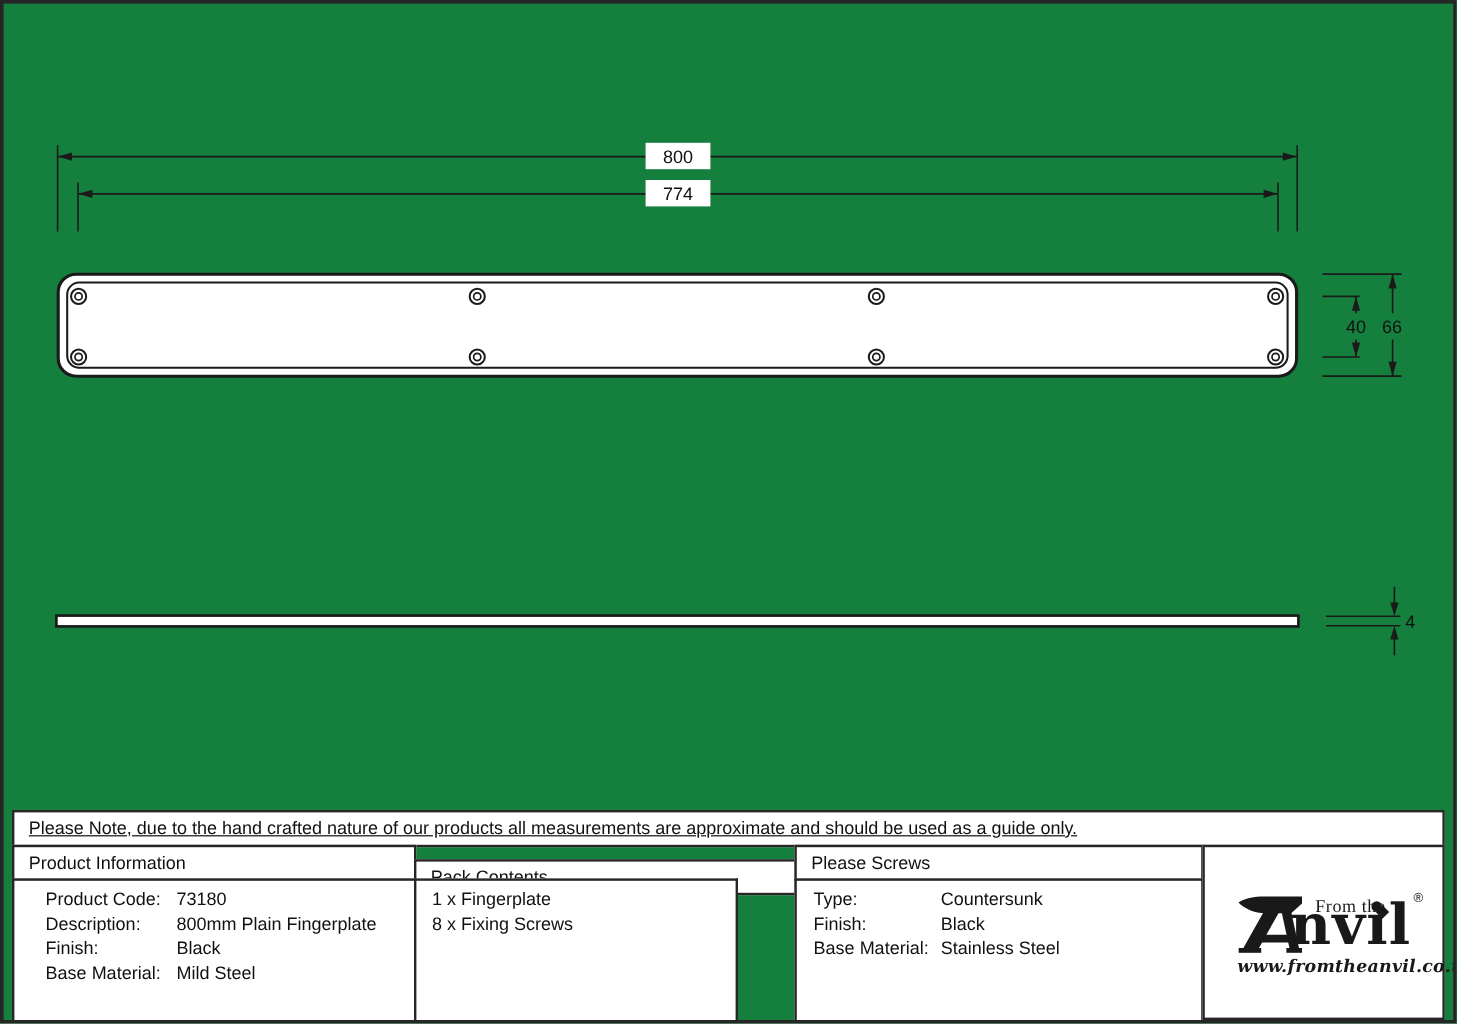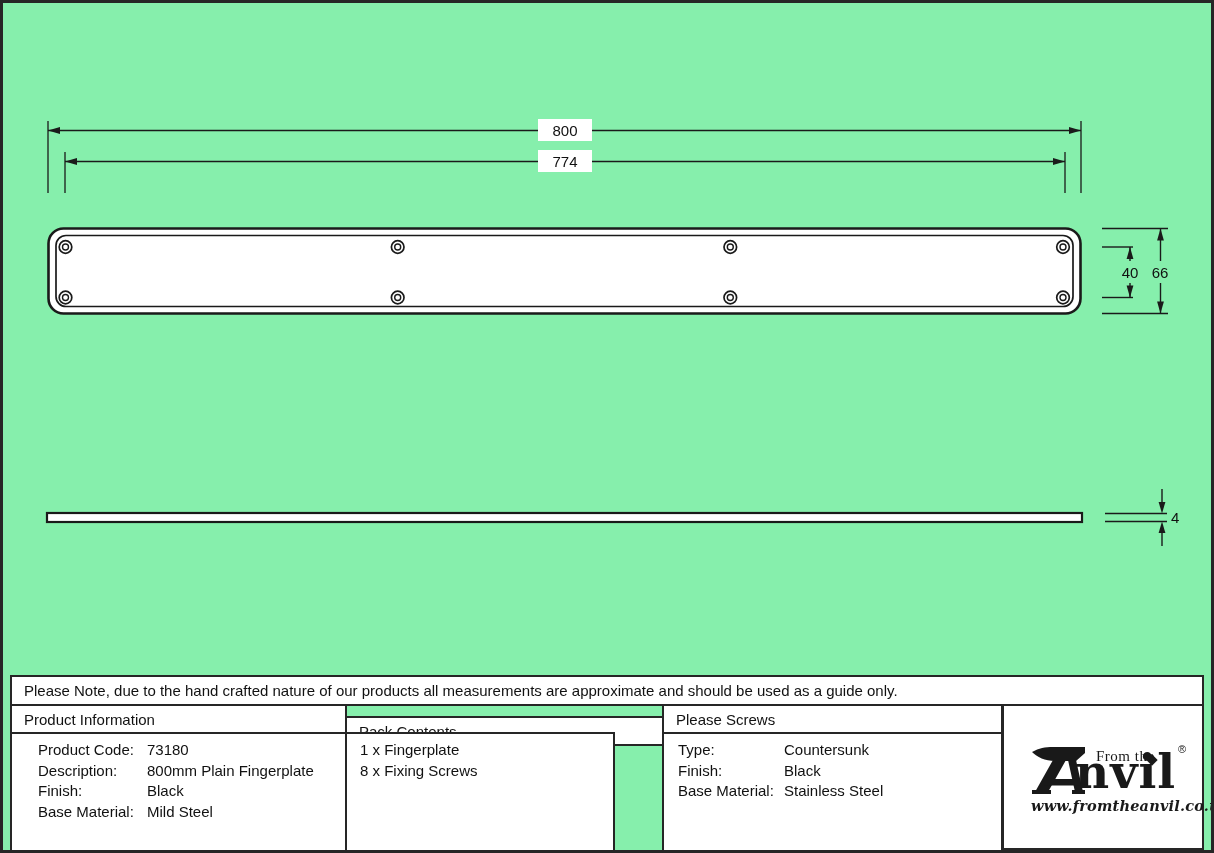--- a/index.html
+++ b/index.html
@@ -1,19 +1,19 @@
 <!DOCTYPE html>
 <html><head>
 <meta charset="utf-8">
 <style>
   html,body{margin:0;padding:0;background:#888;}
   .sheet{
     position:relative;
     width:1214px;height:853px;
-    background:#86efac;
+    background:#15803d;
     font-family:"Liberation Sans",sans-serif;
     color:#111;
     overflow:hidden;
   }
   .page-frame{
     position:absolute;inset:0;
     border:3px solid #262626;
     pointer-events:none;
     z-index:5;
   }
@@ -29,20 +29,21 @@
     position:absolute;
     box-sizing:border-box;
     border:2px solid #262626;
     background:#fff;
     font-size:15px;
   }
   .note-row{
     left:10px;top:675px;width:1194px;height:31px;
     display:flex;align-items:center;
     padding-left:12px;
+    text-decoration:underline;
   }
   .hdr{
     top:704px;height:30px;
     display:flex;align-items:center;
     padding-left:12px;
   }
   .hdr.c1{left:10px;width:337px;}
   .hdr.c2{left:345px;width:319px;margin-top:12px;}
   .hdr.c3{left:662px;width:341px;}
   .cell{

